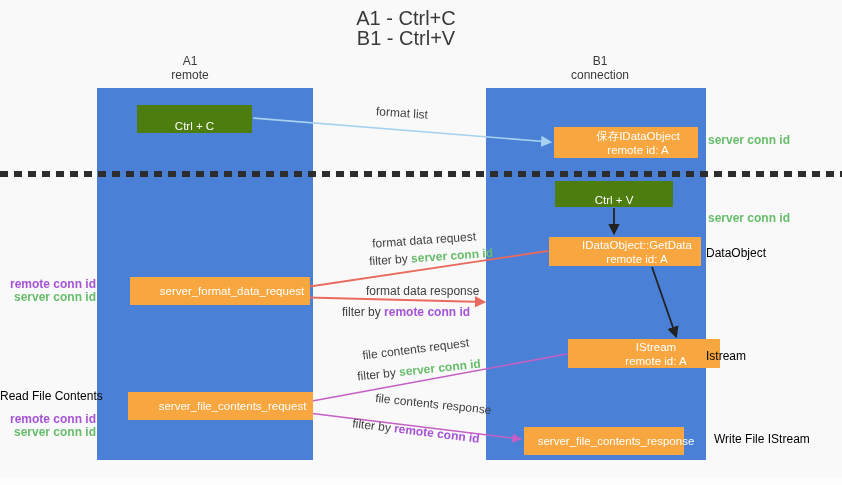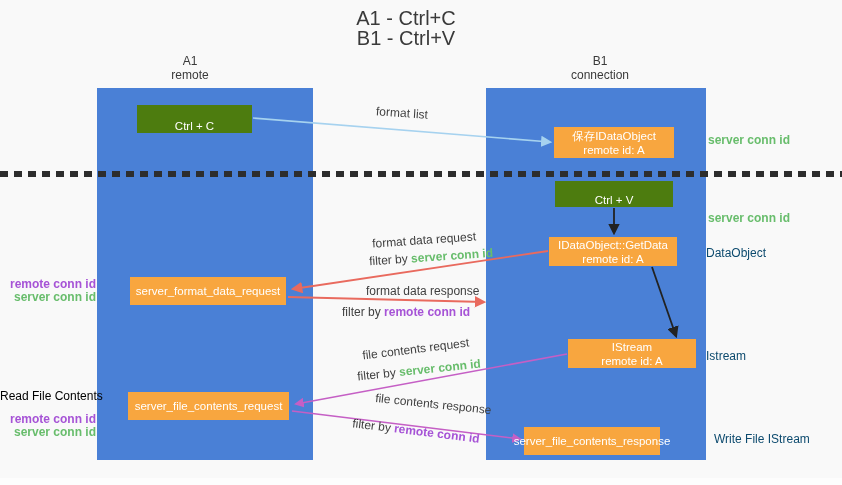--- a/index.html
+++ b/index.html
@@ -30,27 +30,27 @@
     z-index: 2;
   }
   .arrow-svg { position:absolute; left:0; top:0; z-index:3; pointer-events:none; }
   .node {
     position: absolute; z-index: 4;
     display: flex; flex-direction: column; align-items: center; justify-content: center;
     color: #ffffff; font-size: 11.5px; line-height: 14px; text-align: center;
     white-space: nowrap;
   }
   .green-box  { background: #4d7c0f; justify-content: flex-end; }
-  .orange-box { background: #f8a63f; }
+  .orange-box { background: #f8a63f; padding-left: 24px; }
   .arrow-label {
     position: absolute; z-index: 5; font-size: 12px; color: #3f3f3f;
     white-space: nowrap;
   }
   .side-label {
-    position: absolute; z-index: 5; font-size: 12px; color: #0c4a6e;
+    position: absolute; z-index: 5; font-size: 12px; color: #000000;
     white-space: nowrap;
   }
   .left-block {
     position: absolute; left: 0; width: 96px; text-align: right;
     z-index: 5; font-size: 12px; line-height: 12.5px; white-space: nowrap;
   }
   .green-text  { color: #68bd6c; font-weight: bold; }
   .purple-text { color: #a653d6; font-weight: bold; }
   .rot-p4 { transform: rotate(4deg); }
   .rot-p6 { transform: rotate(6deg); }

